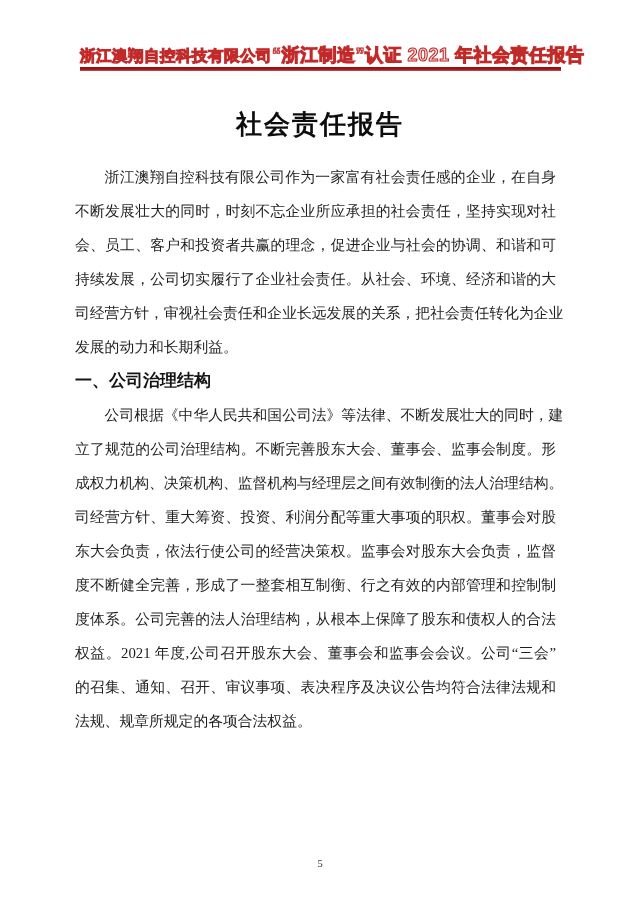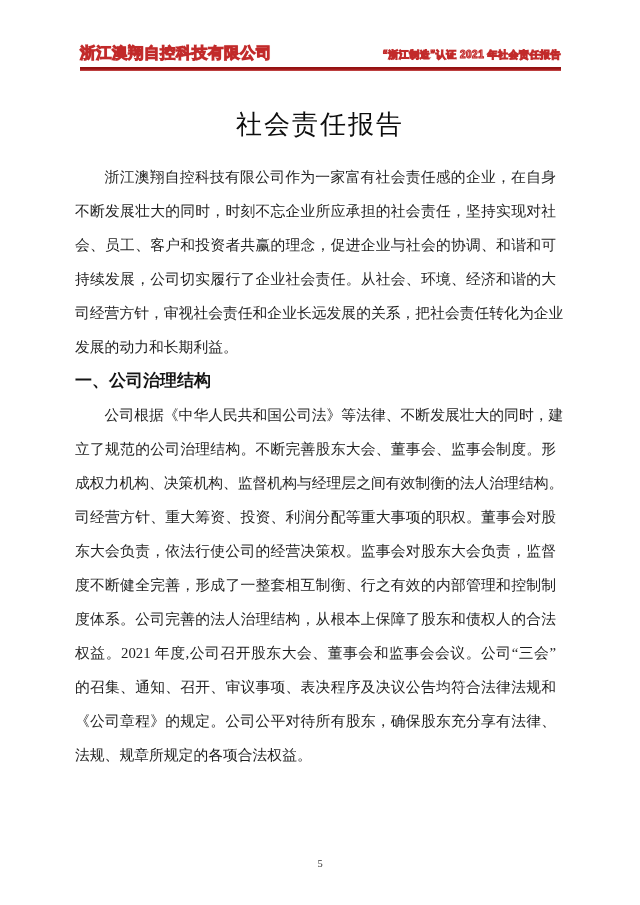--- a/index.html
+++ b/index.html
@@ -29,38 +29,38 @@
   }
   .header-text {
     font-family: "Liberation Sans", "DejaVu Sans", sans-serif;
     font-weight: bold;
     color: #f8dbdb;
     -webkit-text-stroke: 1px #c22a2a;
     text-shadow: 0 0 1px #d46a6a;
     letter-spacing: 0.5px;
   }
   .header-company { font-size: 15.5px; }
-  .header-report  { font-size: 10px; }
+  .header-report  { font-size: 18px; }
   .header-rule {
     position: absolute;
     left: 80px;
     top: 67px;
     width: 481px;
     height: 4px;
     background: linear-gradient(to bottom, #8e0f0f 0%, #9e1616 55%, #c94f4f 100%);
   }
   
   .doc-title {
     position: absolute;
     left: 0;
     top: 107px;
     width: 100%;
     text-align: center;
     font-family: "Liberation Sans", "DejaVu Sans", sans-serif;
-    font-weight: normal;
+    font-weight: bold;
     font-size: 26px;
     letter-spacing: 2px;
     color: #0d0d0d;
     margin: 0;
   }
   
   .content {
     position: absolute;
     left: 75px;
     top: 160px;
@@ -126,20 +126,19 @@
     <div>
         <div class="line indent">公司根据《中华人民共和国公司法》等法律、不断发展壮大的同时，建</div>
         <div class="line">立了规范的公司治理结构。不断完善股东大会、董事会、监事会制度。形</div>
         <div class="line">成权力机构、决策机构、监督机构与经理层之间有效制衡的法人治理结构。</div>
         <div class="line">司经营方针、重大筹资、投资、利润分配等重大事项的职权。董事会对股</div>
         <div class="line">东大会负责，依法行使公司的经营决策权。监事会对股东大会负责，监督</div>
         <div class="line">度不断健全完善，形成了一整套相互制衡、行之有效的内部管理和控制制</div>
         <div class="line">度体系。公司完善的法人治理结构，从根本上保障了股东和债权人的合法</div>
         <div class="line">权益。2021 年度,公司召开股东大会、董事会和监事会会议。公司“三会”</div>
         <div class="line">的召集、通知、召开、审议事项、表决程序及决议公告均符合法律法规和</div>
-        <div class="line">《公司章程》的规定。公司公平对待所有股东，确保股东充分享有法律、</div>
         <div class="line last">法规、规章所规定的各项合法权益。</div>
       </div>
   </div>
 
   <div class="page-number">5</div>
 
 </div>
 
 </body></html>

